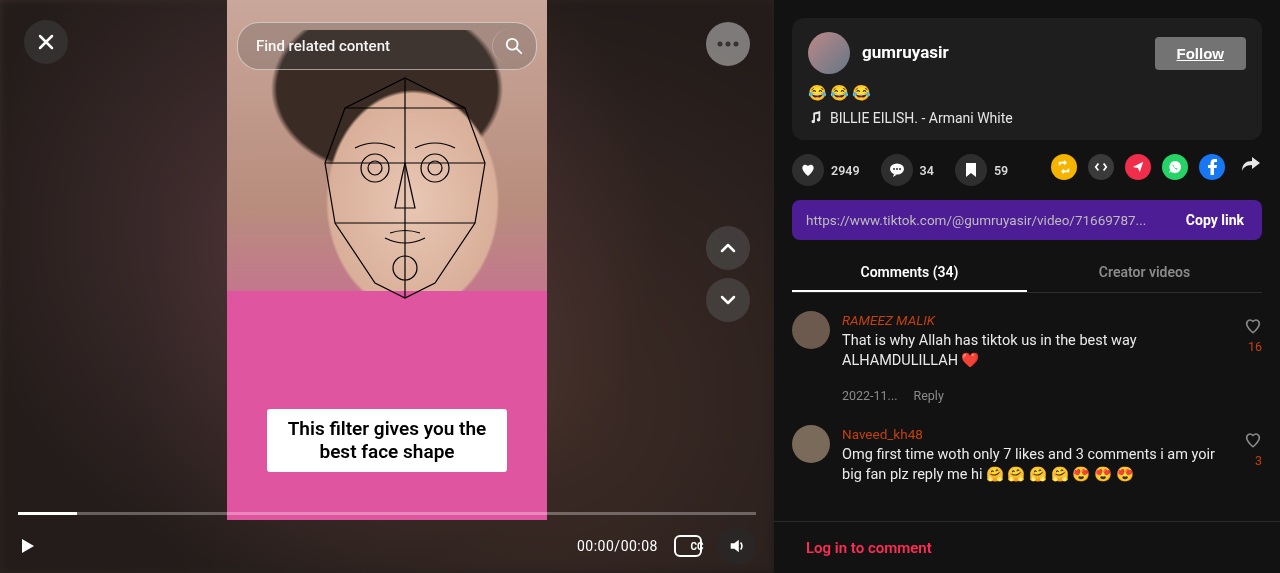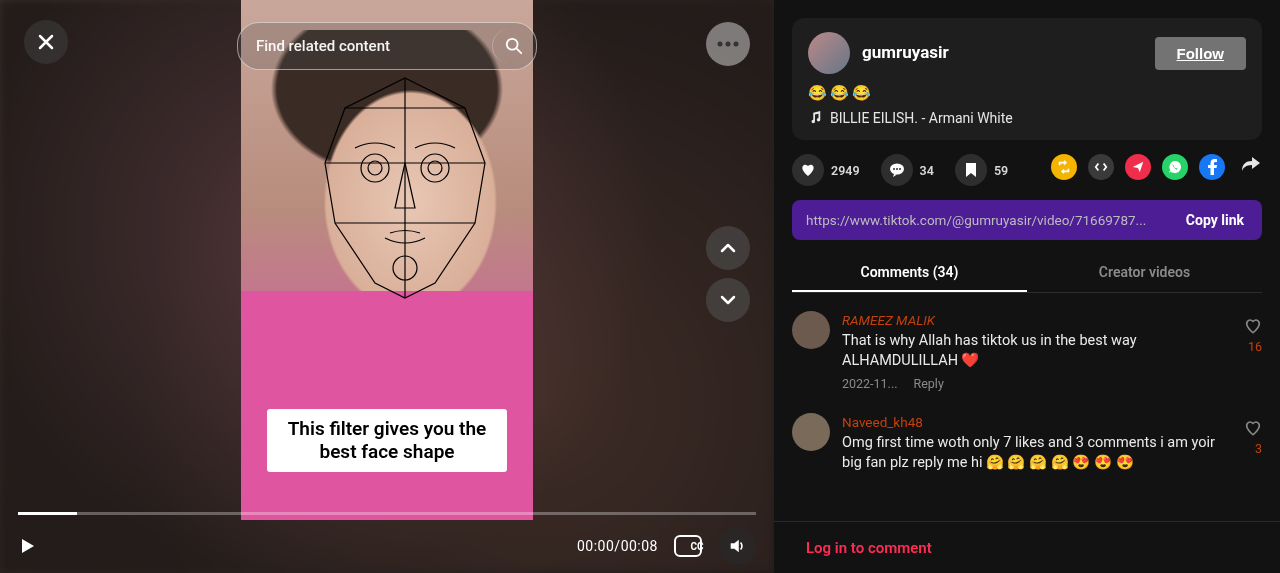--- a/index.html
+++ b/index.html
@@ -26,21 +26,21 @@
     background:
       radial-gradient(circle at 40% 40%, rgba(200,120,140,0.25), transparent 60%),
       radial-gradient(circle at 70% 70%, rgba(90,60,50,0.5), transparent 60%),
       #231c1a;
     filter: blur(4px);
   }
   .video-center {
     position: absolute;
     left: 50%; top: 0;
     transform: translateX(-50%);
-    width: 292px; height: 520px;
+    width: 320px; height: 520px;
     background: linear-gradient(180deg, #c9a79a 0%, #b88d7d 40%, #d15da0 75%, #d15da0 100%);
     overflow: hidden;
   }
   .person {
     position: absolute; left: 0; right: 0; top: 30px; bottom: 0;
     background:
       radial-gradient(ellipse 140px 180px at 58% 35%, #e8c7b4 0%, #d9af99 60%, transparent 62%),
       radial-gradient(ellipse 200px 150px at 50% 12%, #3a2b24 0%, #3a2b24 55%, transparent 58%);
   }
   .hoodie {
@@ -196,21 +196,21 @@
     color:#8a8a8a; cursor:pointer;
   }
   .tab.active { color:#fff; border-bottom:2px solid #fff; }
 
   .comments { flex:1; overflow:hidden; padding: 8px 18px 0; }
   .comment { display:flex; gap:12px; padding:10px 0; }
   .cavatar { width:38px; height:38px; border-radius:50%; background:#6b5a4d; flex-shrink:0; }
   .cbody { flex:1; font-size:14.5px; line-height:1.35; }
   .cname { font-weight:400; font-size:13.5px; color:#c2410c; }
   .ctext { color:#eaeaea; margin-top:2px; }
-  .cmeta { margin-top:6px; font-size:12.5px; color:#8a8a8a; display:flex; gap:16px; }
+  .cmeta { margin-top:18px; font-size:12.5px; color:#8a8a8a; display:flex; gap:16px; }
   .clike { display:flex; flex-direction:column; align-items:flex-end; gap:4px; color:#c2410c; font-size:12.5px; padding-top:6px;}
 
   .login-bar {
     border-top:1px solid #2a2a2a; padding:16px 32px;
     background:#121212;
   }
   .login-bar span { color:#fe2c55; font-weight:600; font-size:15px; cursor:pointer; }
 
   svg { display:block; }
 </style>

